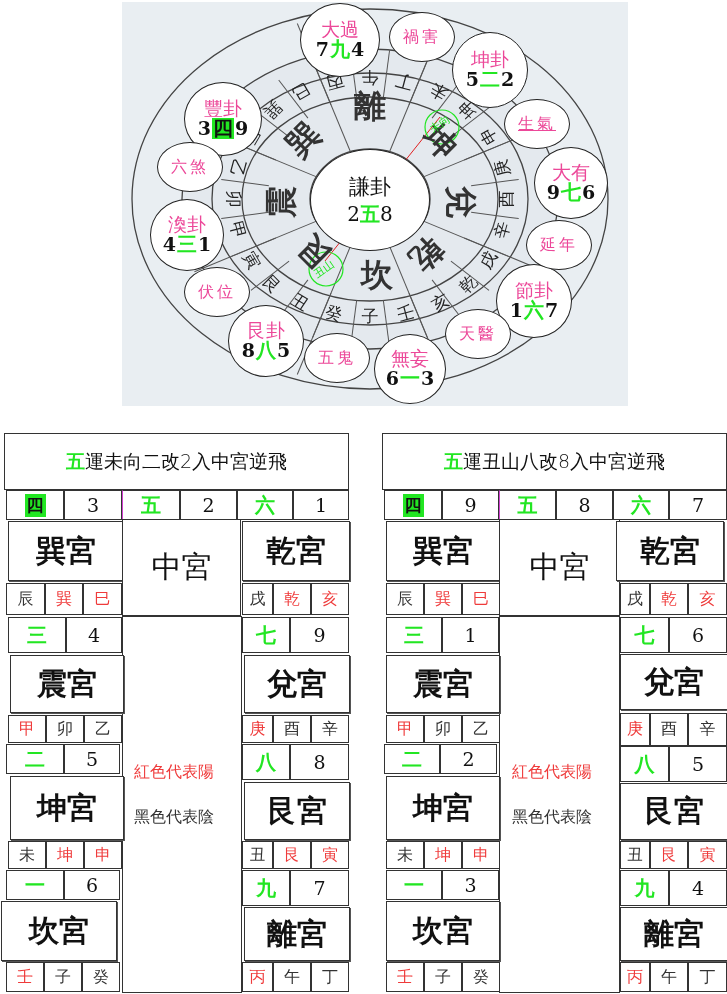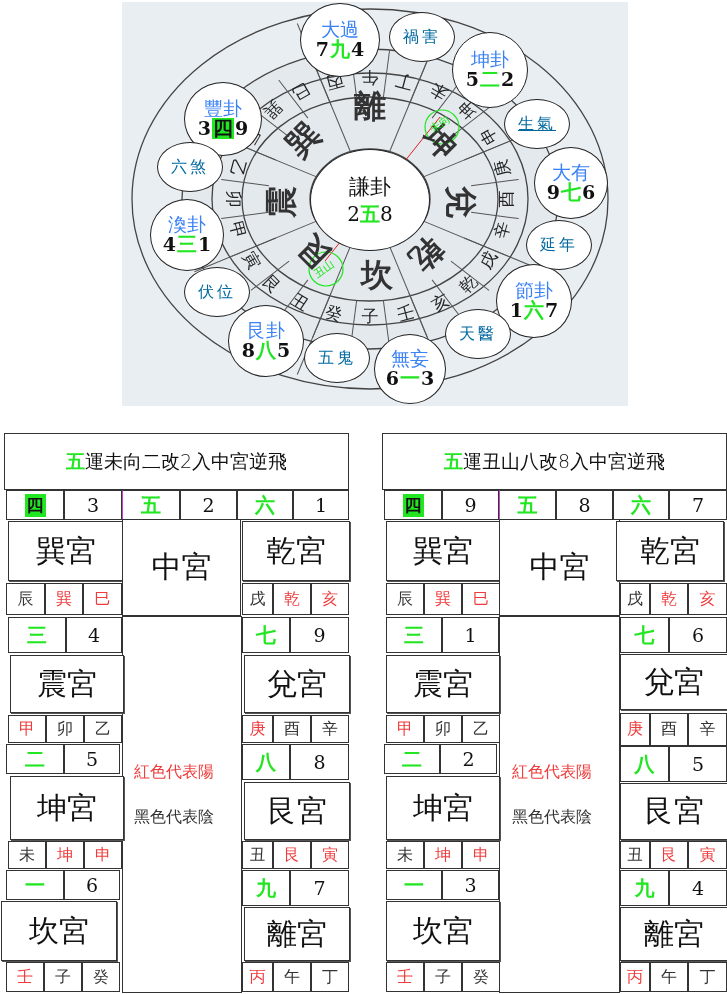--- a/index.html
+++ b/index.html
@@ -1,38 +1,38 @@
 <!DOCTYPE html>
 <html><head>
 <meta charset="utf-8">
 <style>
   html,body{margin:0;padding:0;background:#fff;}
   body{width:727px;height:994px;position:relative;overflow:hidden;font-family:"DejaVu Serif","Liberation Serif",serif;color:#111;}
   .compass-box{position:absolute;left:122px;top:2px;width:506px;height:404px;background:#e9eef2;}
   .compass-box svg{position:absolute;left:0;top:0;}
   .bubble{position:absolute;border:1.2px solid #222;border-radius:50%;background:#fff;display:flex;flex-direction:column;align-items:center;justify-content:center;line-height:1.05;}
-  .bubble .gname{font-size:19px;color:#3b82f6;font-family:"DejaVu Sans","Liberation Sans",sans-serif;font-weight:300;}
+  .bubble .gname{font-size:19px;color:#ec4899;font-family:"DejaVu Sans","Liberation Sans",sans-serif;font-weight:300;}
   .bubble .nums{font-size:19px;font-weight:bold;color:#111;display:flex;align-items:center;}
   .bubble .mid{color:#22e622;font-weight:900;font-family:"DejaVu Sans","Liberation Sans",sans-serif;font-size:20px;margin:0 1px;}
   .bubble .mid.boxed{background:#22e622;color:#111;padding:0 1px;}
-  .star{position:absolute;border:1.2px solid #222;border-radius:50%;background:#fff;color:#0369a1;font-size:16px;display:flex;align-items:center;justify-content:center;letter-spacing:3px;font-family:"DejaVu Sans","Liberation Sans",sans-serif;}
+  .star{position:absolute;border:1.2px solid #222;border-radius:50%;background:#fff;color:#ec4899;font-size:16px;display:flex;align-items:center;justify-content:center;letter-spacing:3px;font-family:"DejaVu Sans","Liberation Sans",sans-serif;}
   .center-bubble{position:absolute;border:1.2px solid #222;border-radius:50%;background:#fff;display:flex;flex-direction:column;align-items:center;justify-content:center;}
   .center-bubble .gname{font-size:21px;font-family:"DejaVu Sans","Liberation Sans",sans-serif;font-weight:300;}
   .center-bubble .nums{font-size:20px;display:flex;align-items:center;}
   .center-bubble .mid{color:#22e622;font-weight:900;font-family:"DejaVu Sans","Liberation Sans",sans-serif;}
 
   
   .chart{position:absolute;top:433px;width:345px;height:560px;}
   .chart .title{position:absolute;left:0;top:0;width:343px;height:55px;border:1px solid #333;display:flex;align-items:center;justify-content:center;font-size:19px;font-family:"DejaVu Sans","Liberation Sans",sans-serif;font-weight:300;}
   .chart .title .five{color:#22e622;font-weight:900;}
   .cell{position:absolute;border:1px solid #333;box-sizing:border-box;display:flex;align-items:center;justify-content:center;background:#fff;}
   .star-cell{color:#22e622;font-weight:900;font-size:20px;font-family:"DejaVu Sans","Liberation Sans",sans-serif;}
   .star-cell.boxed span{background:#22e622;color:#111;padding:0 2px;font-size:17px;}
   .num-cell{font-size:19px;}
-  .palace{font-size:30px;font-family:"DejaVu Sans","Liberation Sans",sans-serif;font-weight:400;box-shadow:1px 1px 0 #555;}
+  .palace{font-size:30px;font-family:"DejaVu Sans","Liberation Sans",sans-serif;font-weight:700;box-shadow:1px 1px 0 #555;}
   .mt{font-size:16px;font-family:"DejaVu Sans","Liberation Sans",sans-serif;font-weight:300;}
   .mt.red{color:#ef3b3b;}
   .mt.black{color:#333;}
   .legend-red{position:absolute;color:#ef3b3b;font-size:16px;font-family:"DejaVu Sans","Liberation Sans",sans-serif;font-weight:300;}
   .legend-black{position:absolute;color:#333;font-size:16px;font-family:"DejaVu Sans","Liberation Sans",sans-serif;font-weight:300;}
 </style>
 </head>
 <body>
 
 <div class="compass-box">

